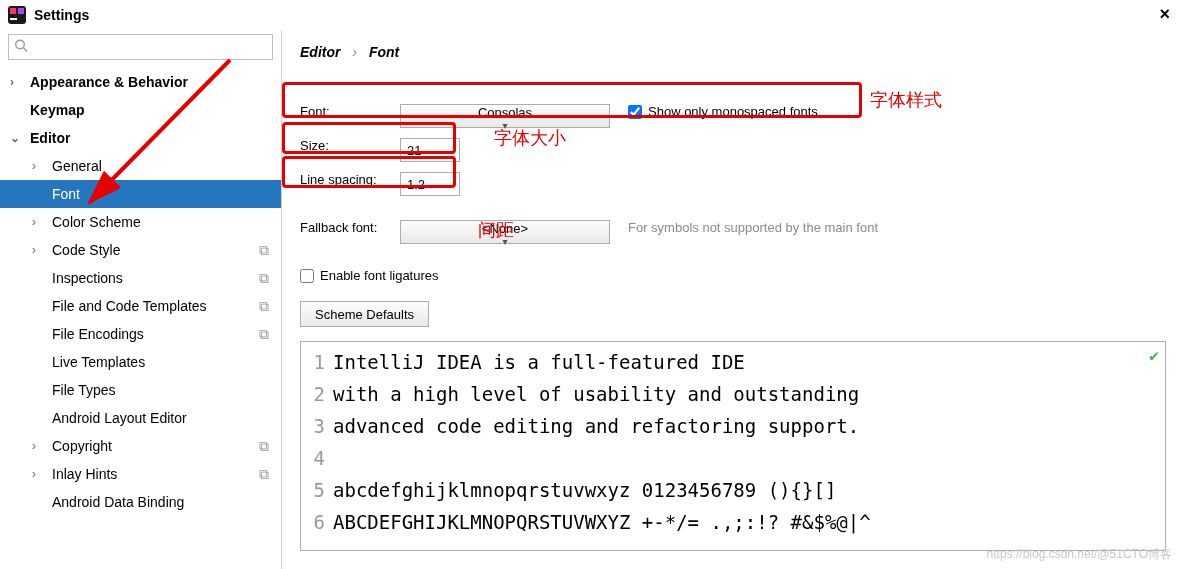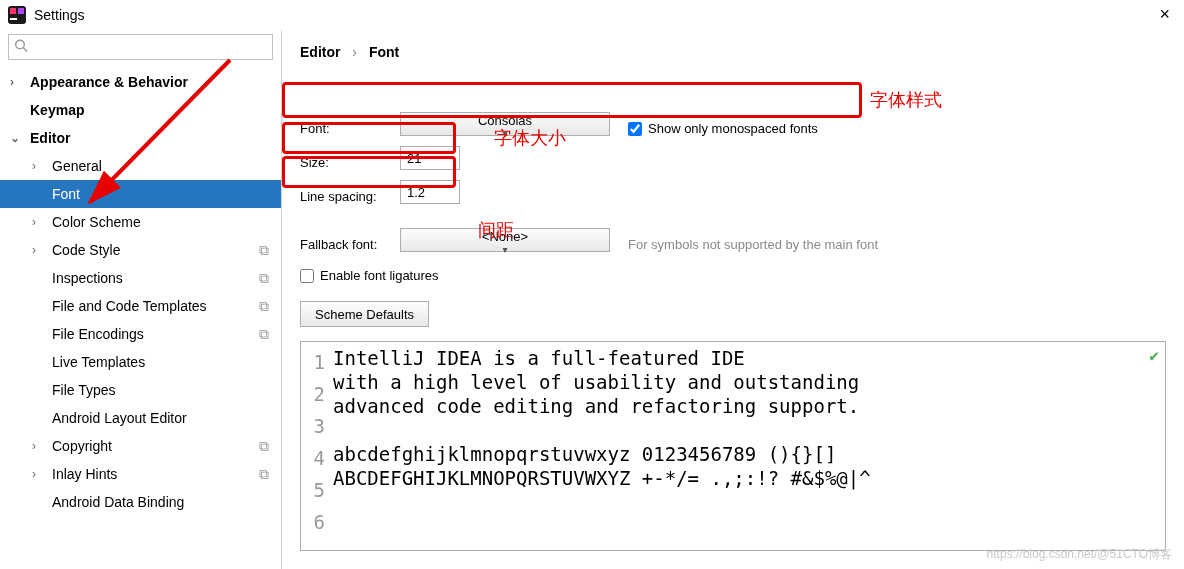--- a/index.html
+++ b/index.html
@@ -12,20 +12,21 @@
     height: 569px;
     overflow: hidden;
     position: relative;
   }
   .titlebar {
     height: 30px;
     display: flex;
     align-items: center;
     padding: 0 10px 0 8px;
     position: relative;
+    font-weight: bold;
   }
   .titlebar .icon {
     width: 18px; height: 18px; margin-right: 8px;
     display:inline-block;
   }
   .titlebar .title { font-size: 14px; }
   .titlebar .close { position: absolute; right: 14px; top: 4px; font-size: 18px; font-family: Arial; }
   .main {
     display: flex;
     height: calc(100% - 30px);
@@ -63,23 +64,23 @@
   .tree-row.pad1 { padding-left: 32px; }
   .tree-row.pad2 { padding-left: 52px; }
   .tree-row .copy {
     position:absolute; right:12px; color:#9a9a9a;
   }
   .content {
     flex: 1;
     padding: 14px 18px;
     position: relative;
   }
-  .breadcrumb { font-size: 14px; font-weight: 700; margin-bottom: 20px; }
+  .breadcrumb { font-size: 14px; font-weight: 700; margin-bottom: 20px; font-style: italic; }
   .breadcrumb .sep { font-weight: 400; color: #888; margin: 0 8px; }
-  .form-row { display:flex; align-items:flex-end; height:32px; margin-bottom:2px; }
+  .form-row { display:flex; align-items:flex-start; height:32px; margin-bottom:2px; }
   .form-label { width: 100px; }
   .dropdown {
     width: 210px; height: 24px; border:1px solid #adadad;
     background: linear-gradient(#fdfdfd,#e8e8e8);
     display:flex; align-items:center; padding:0 6px; justify-content:space-between;
     font-size:13px;
     flex-direction:column;
   }
   .dropdown .dd-arrow { font-size:10px; color:#555; }
   .txt-input {
@@ -100,21 +101,21 @@
     margin-top:14px; border:1px solid #adadad; background:#fff;
     height: 210px; padding: 4px 0; position:relative;
     font-family: Consolas, monospace;
   }
   .gutter {
     position:absolute; left:0; top:4px; bottom:4px; width:28px;
     text-align:right; color:#999; font-size:19px; line-height:32px;
     padding-right:4px;
   }
   .codearea {
-    margin-left:32px; font-size:19px; line-height:24px; color:#000;
+    margin-left:32px; font-size:19px; line-height:32px; color:#000;
     white-space:pre;
   }
   .green-check { position:absolute; right:6px; top:4px; color:#4caf50; font-size:16px;}
   .arrow-svg { position:absolute; pointer-events:none; }
   .watermark { position:absolute; right:12px; bottom:6px; color:#c9c9c9; font-size:12px; }
 </style>
 </head>
 <body>
 
 <div class="titlebar">

